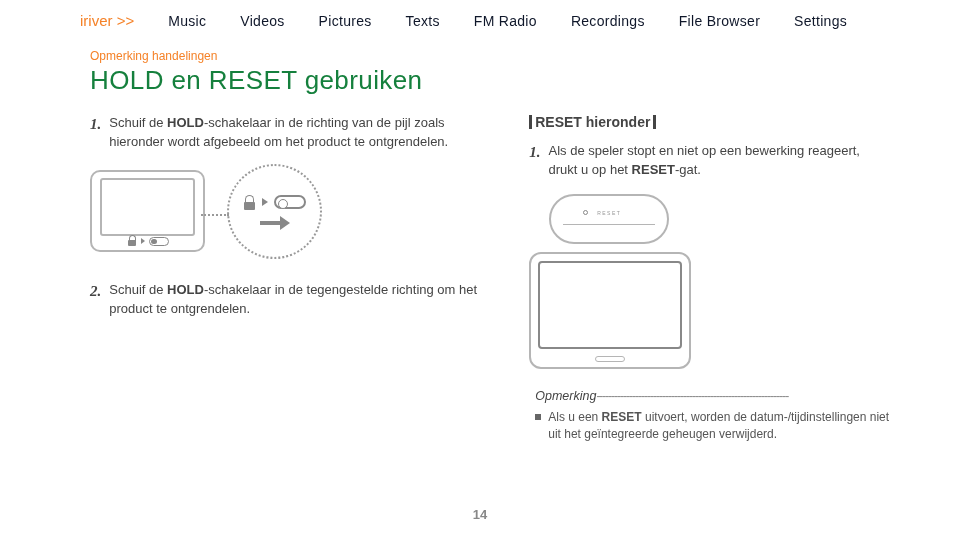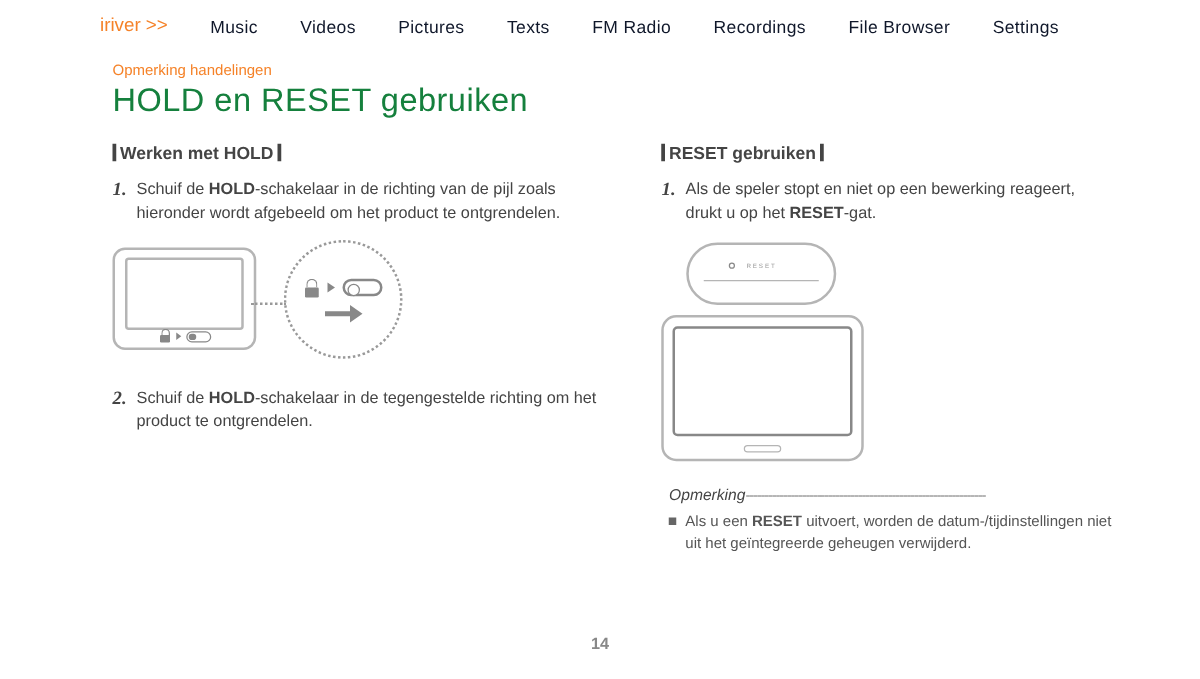--- a/index.html
+++ b/index.html
@@ -388,25 +388,20 @@
   <span class="nav-item">File Browser</span>
   <span class="nav-item">Settings</span>
 </div>
 
 <div class="content">
   <div class="section-label">Opmerking handelingen</div>
   <div class="page-title">HOLD en RESET gebruiken</div>
 
   <div class="two-col">
     <div class="col-left">
-      <div class="subheader">
-        <span class="bar"></span>
-        <span>Werken met HOLD</span>
-        <span class="bar end"></span>
-      </div>
 
       <div class="step">
         <span class="step-num">1.</span>
         <span class="step-text"><span>Schuif de </span><b>HOLD</b><span>-schakelaar in de richting van de pijl zoals hieronder wordt afgebeeld om het product te ontgrendelen.</span></span>
       </div>
 
       <div class="diagram-hold">
         <div class="device-small">
           <div class="device-screen"></div>
           <div class="switch-group">
@@ -427,21 +422,21 @@
 
       <div class="step">
         <span class="step-num">2.</span>
         <span class="step-text"><span>Schuif de </span><b>HOLD</b><span>-schakelaar in de tegengestelde richting om het product te ontgrendelen.</span></span>
       </div>
     </div>
 
     <div class="col-right">
       <div class="subheader">
         <span class="bar"></span>
-        <span>RESET gebruiken</span>
+        <span>RESET hieronder</span>
         <span class="bar end"></span>
       </div>
 
       <div class="step">
         <span class="step-num">1.</span>
         <span class="step-text"><span>Als de speler stopt en niet op een bewerking reageert, drukt u op het </span><b>RESET</b><span>-gat.</span></span>
       </div>
 
       <div class="reset-diagram">
         <div class="reset-top">

